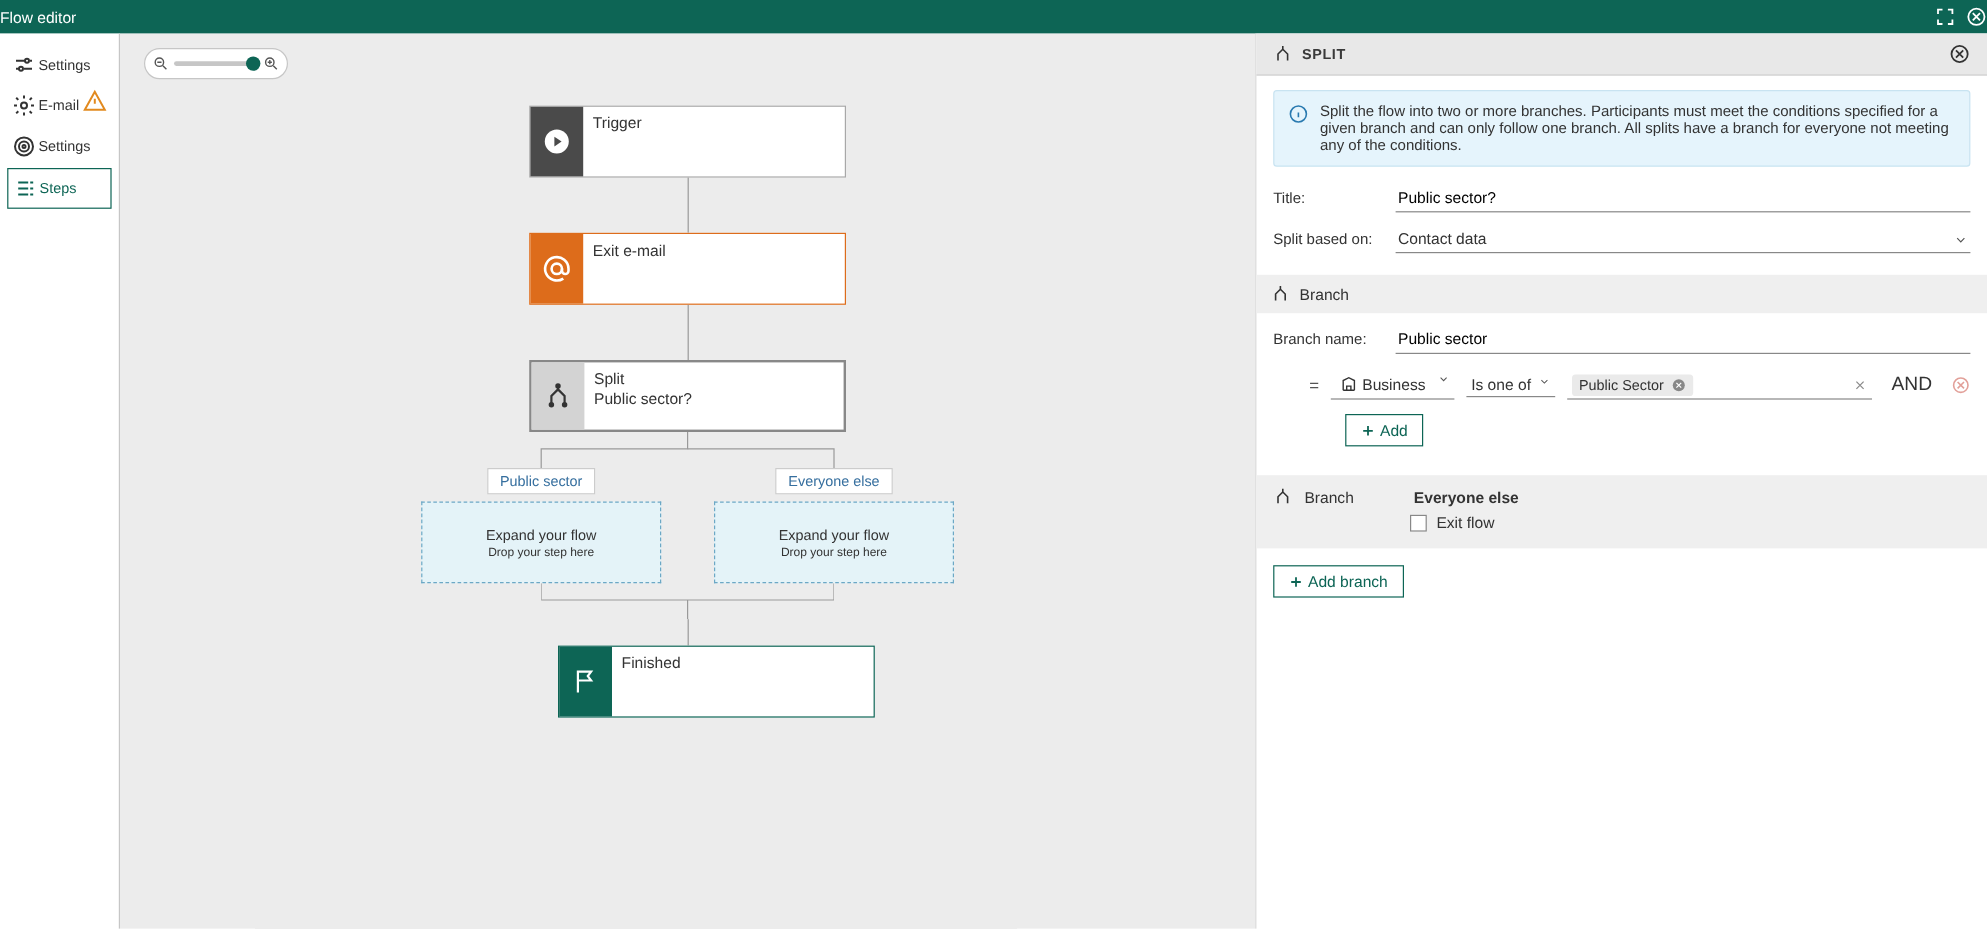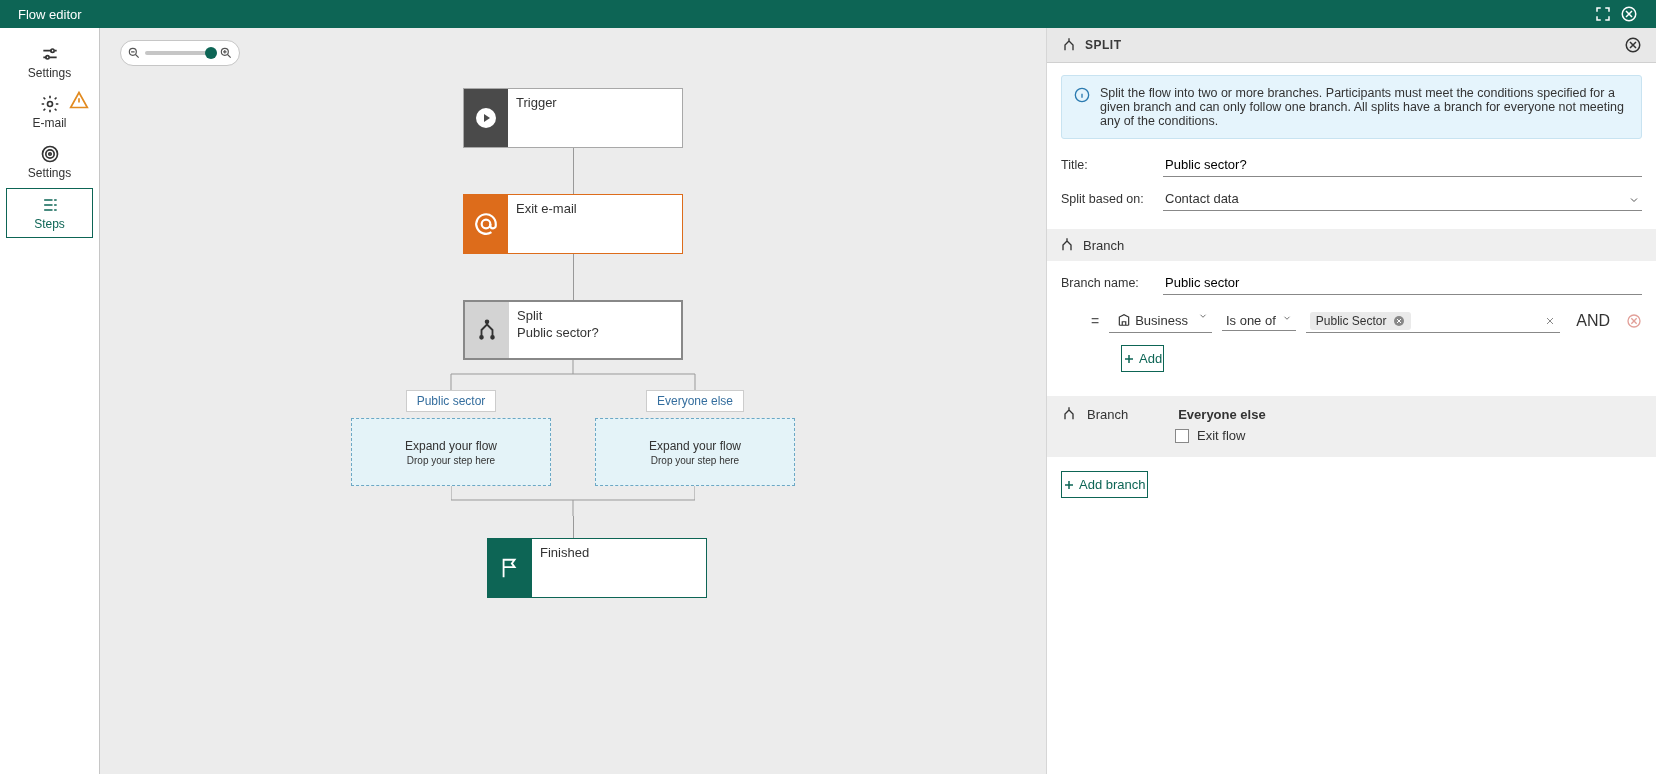--- a/index.html
+++ b/index.html
@@ -27,21 +27,21 @@
     background: #fff;
     height: 100%;
   }
   
   .header {
     height: 28px;
     background: var(--teal);
     color: #fff;
     display: flex;
     align-items: center;
-    padding: 0 18px;
+    padding: 0 0;
     justify-content: space-between;
   }
   .header .title { font-size: 13px; }
   .header .hdr-icons { display:flex; gap:8px; align-items:center; }
   .header .hdr-icons svg { width:18px; height:18px; }
 
   .body {
     display: flex;
     height: calc(100% - 28px);
   }
@@ -49,21 +49,21 @@
   
   .left-sidebar {
     width: 100px;
     flex: 0 0 100px;
     border-right: 1px solid var(--gray-border);
     background: #fff;
     padding-top: 8px;
   }
   .side-item {
     display: flex;
-    flex-direction: column;
+    flex-direction: row;
     align-items: center;
     gap: 2px;
     font-size: 12px;
     color: #333;
     padding: 6px 4px;
     margin: 2px 6px;
     cursor: pointer;
     position: relative;
   }
   .side-item.active {
@@ -106,21 +106,21 @@
     position: absolute;
     top: 60px;
     left: 50%;
     transform: translateX(-50%);
     display: flex;
     flex-direction: column;
     align-items: center;
   }
   .node {
     display: flex;
-    width: 220px;
+    width: 264px;
     height: 60px;
     background: #fff;
     border: 1px solid var(--node-border);
   }
   .node .ico-box {
     width: 44px;
     flex: 0 0 44px;
     display: flex;
     align-items: center;
     justify-content: center;
@@ -301,21 +301,21 @@
   }
   .chip .chip-x { width:12px;height:12px; cursor:pointer; }
   .and-op { font-size: 16px; color:#333; padding: 0 6px;}
   .row-x { color:#e2a099; cursor:pointer; width:16px; height:16px;}
 
   .btn {
     display:inline-flex; align-items:center; gap:4px;
     border:1px solid var(--teal);
     color: var(--teal);
     background:#fff;
-    padding: 5px 1px;
+    padding: 5px 12px;
     font-size: 13px;
     cursor:pointer;
   }
   .btn-add-cond { margin-left: 60px; margin-top: 8px;}
   .btn-add-branch { margin-top: 14px; }
 
   .everyone-section {
     background: #efefef;
     margin: 24px -14px 0;
     padding: 10px 14px 14px;

